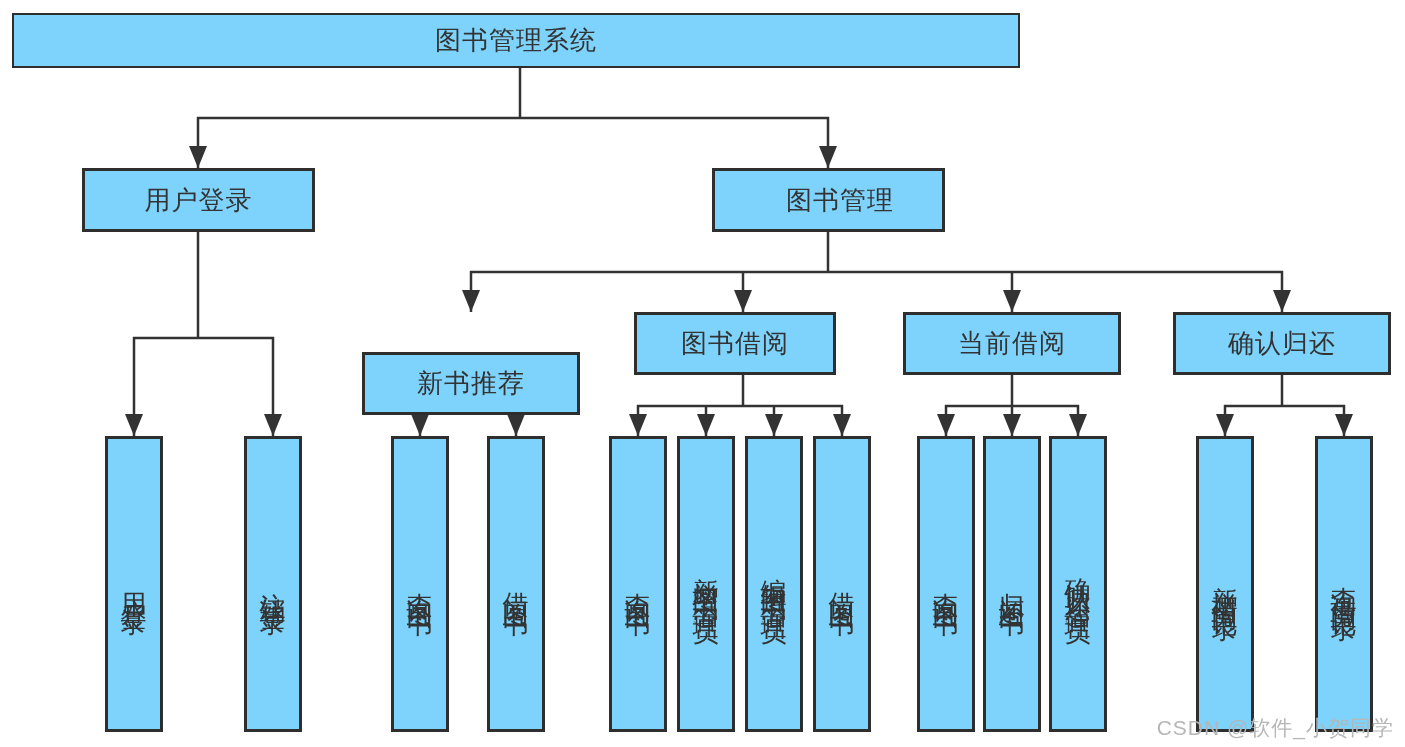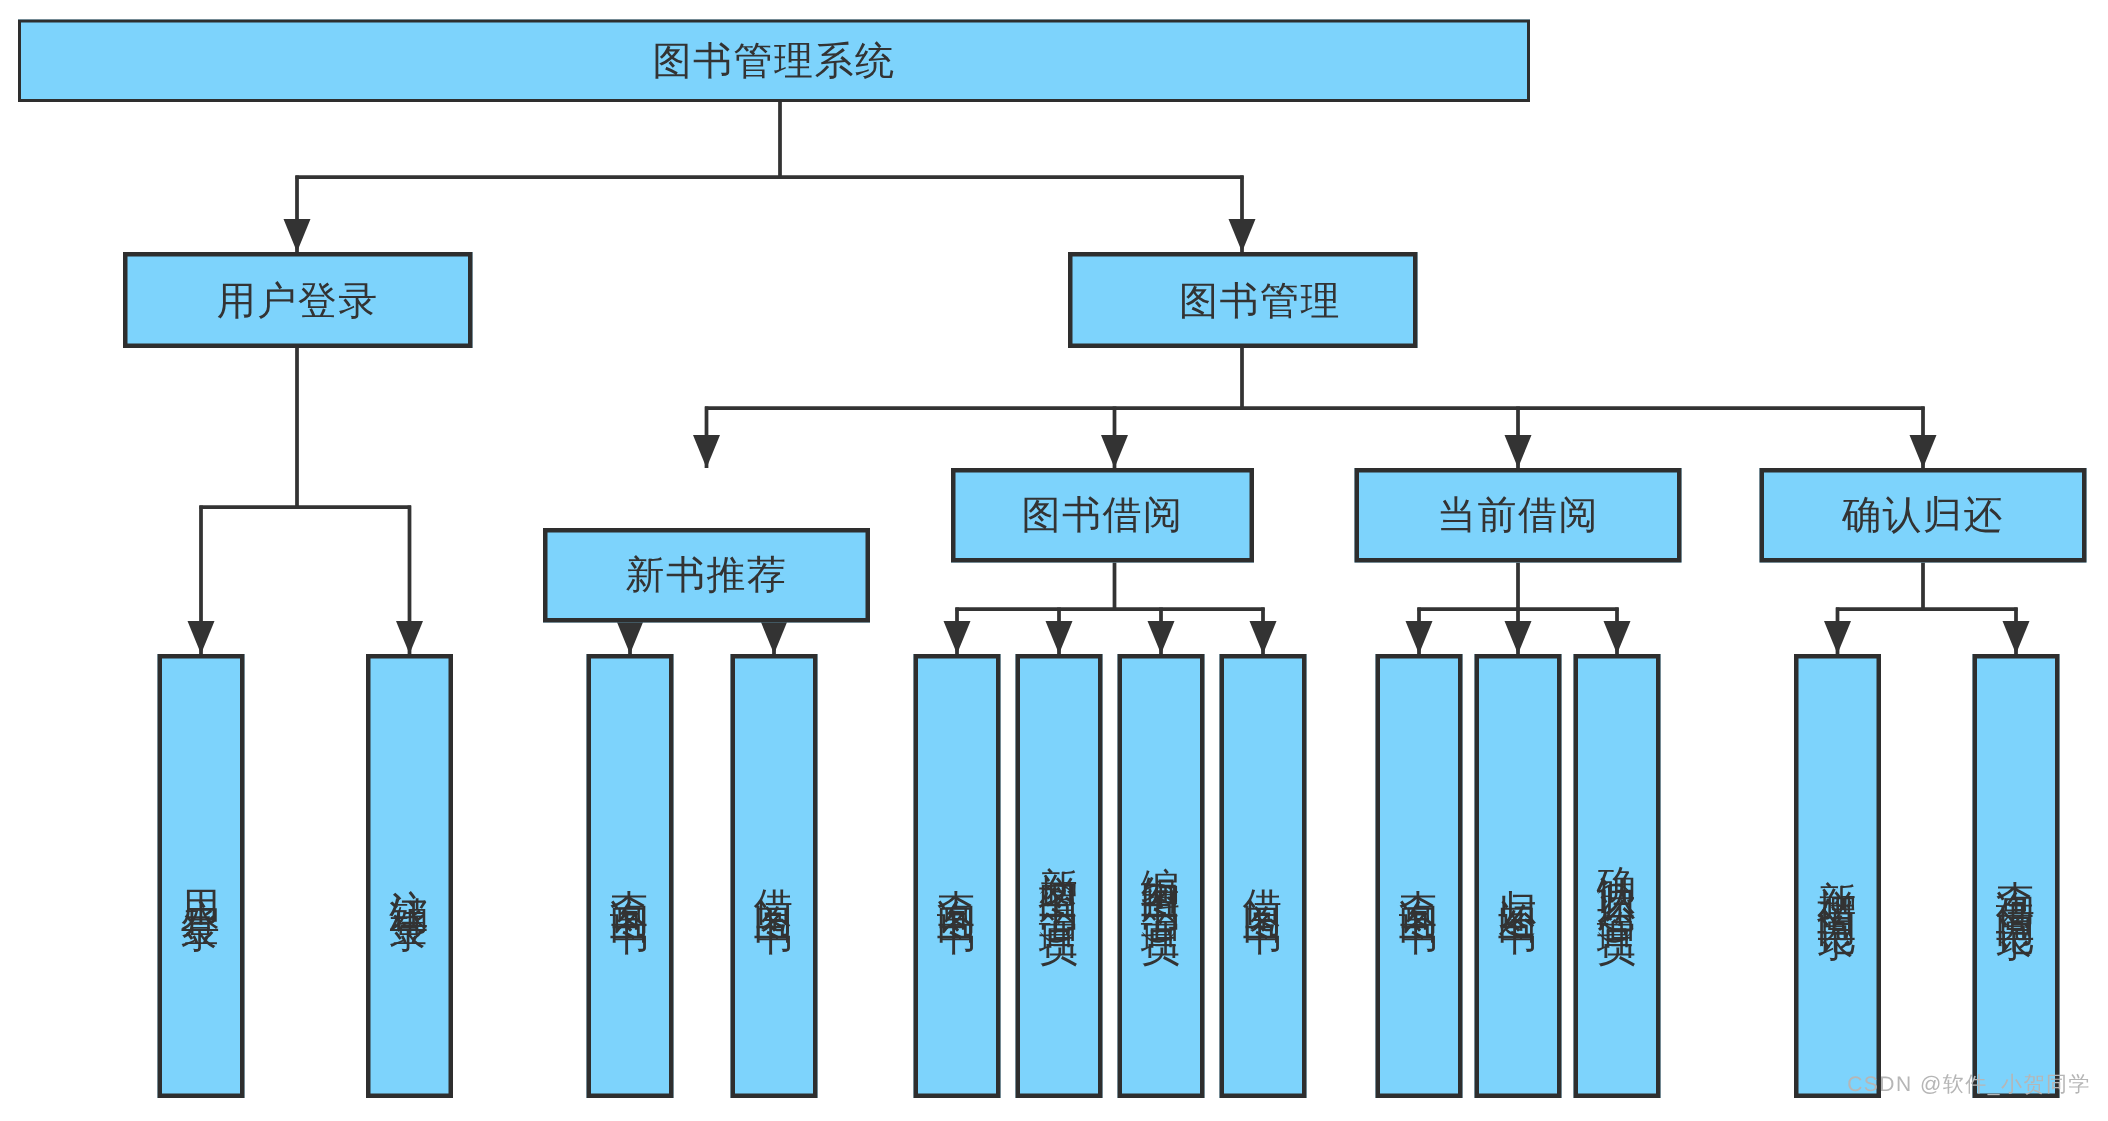--- a/index.html
+++ b/index.html
@@ -45,21 +45,21 @@
     writing-mode: vertical-rl;
     text-orientation: mixed;
     letter-spacing: 6px;
     line-height: 1;
     white-space: nowrap;
   }
   .watermark {
     position: absolute;
     right: 11px;
     top: 714px;
-    font-size: 14px;
+    font-size: 21px;
     color: #b6b6b6;
     letter-spacing: 1px;
   }
 </style>
 </head>
 <body>
 
 <div id="canvas">
 
   <svg id="connectors" width="1405" height="747" viewBox="0 0 1405 747">

